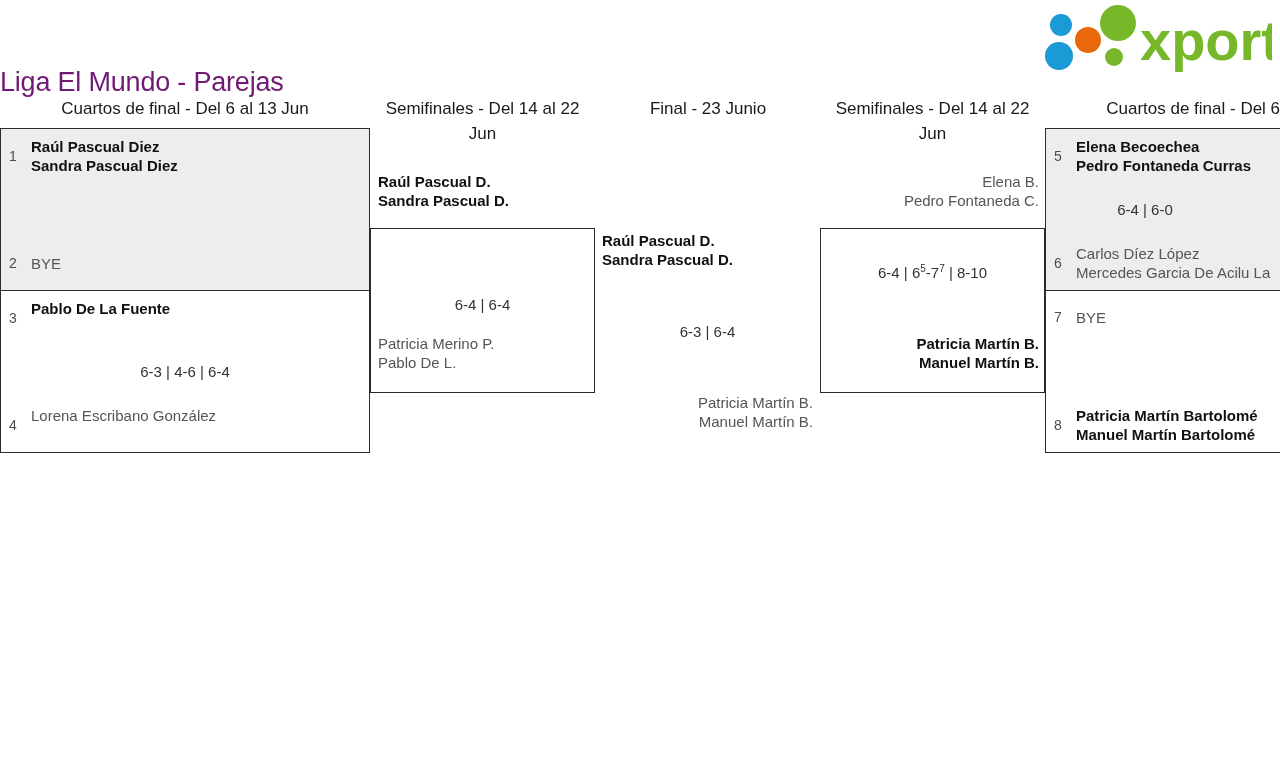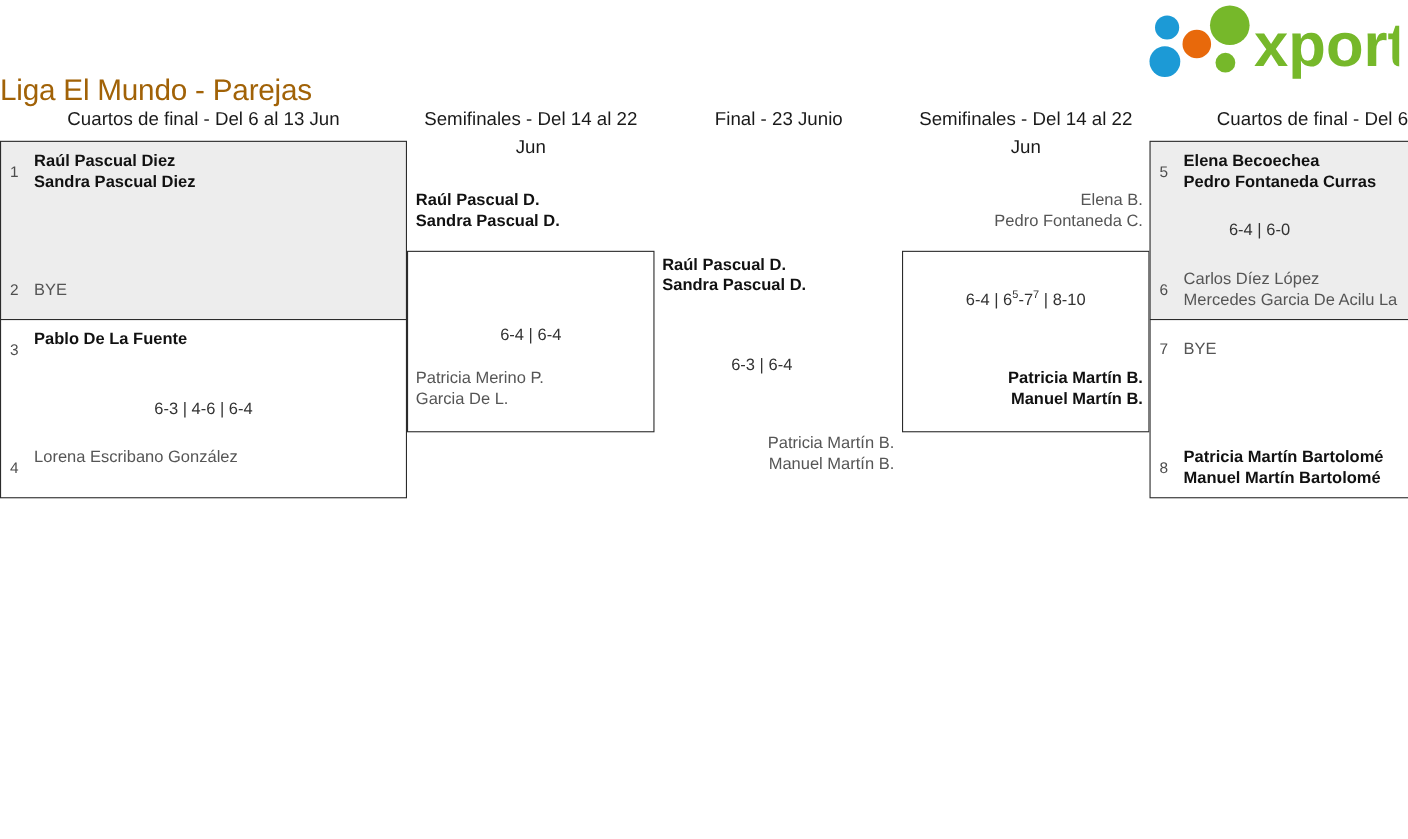--- a/index.html
+++ b/index.html
@@ -18,21 +18,21 @@
   }
 
   
   #header-title {
     position: absolute;
     left: 0px;
     top: 0px;
     font-size: 27px;
     line-height: 33px;
     letter-spacing: -0.2px;
-    color: #a16207;
+    color: #701a75;
     white-space: pre;
   }
 
   #brand-logo {
     position: absolute;
     right: 8px;
     top: 2px;
     width: 232px;
     height: 70px;
   }
@@ -159,34 +159,34 @@
     <span class="line">Raúl Pascual D.</span>
     <span class="line">Sandra Pascual D.</span>
   </span>
 </div>
 
 <div class="score" style="left:370px; top:263px; width:225px; text-align:center;margin-top:32px;">6-4 | 6-4</div>
 
 <div class="competitor loser align-left" style="left:378px; top:334px; width:210px;">
   <span class="names" style="display:block;">
     <span class="line">Patricia Merino P.</span>
-    <span class="line">Garcia De L.</span>
+    <span class="line">Pablo De L.</span>
   </span>
 </div>
 
 <div class="match-box noborder" style="left:595px; top:228px; width:225px; height:165px;"></div>
 
 <div class="competitor winner align-left" style="left:602px; top:231px; width:212px;">
   <span class="names" style="display:block;">
     <span class="line">Raúl Pascual D.</span>
     <span class="line">Sandra Pascual D.</span>
   </span>
 </div>
 
-<div class="score" style="left:580px; top:322px; width:225px; text-align:center;">6-3 | 6-4</div>
+<div class="score" style="left:595px; top:322px; width:225px; text-align:center;">6-3 | 6-4</div>
 
 <div class="competitor loser align-right" style="left:600px; top:393px; width:213px;">
   <span class="names" style="display:block;">
     <span class="line">Patricia Martín B.</span>
     <span class="line">Manuel Martín B.</span>
   </span>
 </div>
 
 <div class="match-box plain" style="left:820px; top:228px; width:225px; height:165px;"></div>
 

